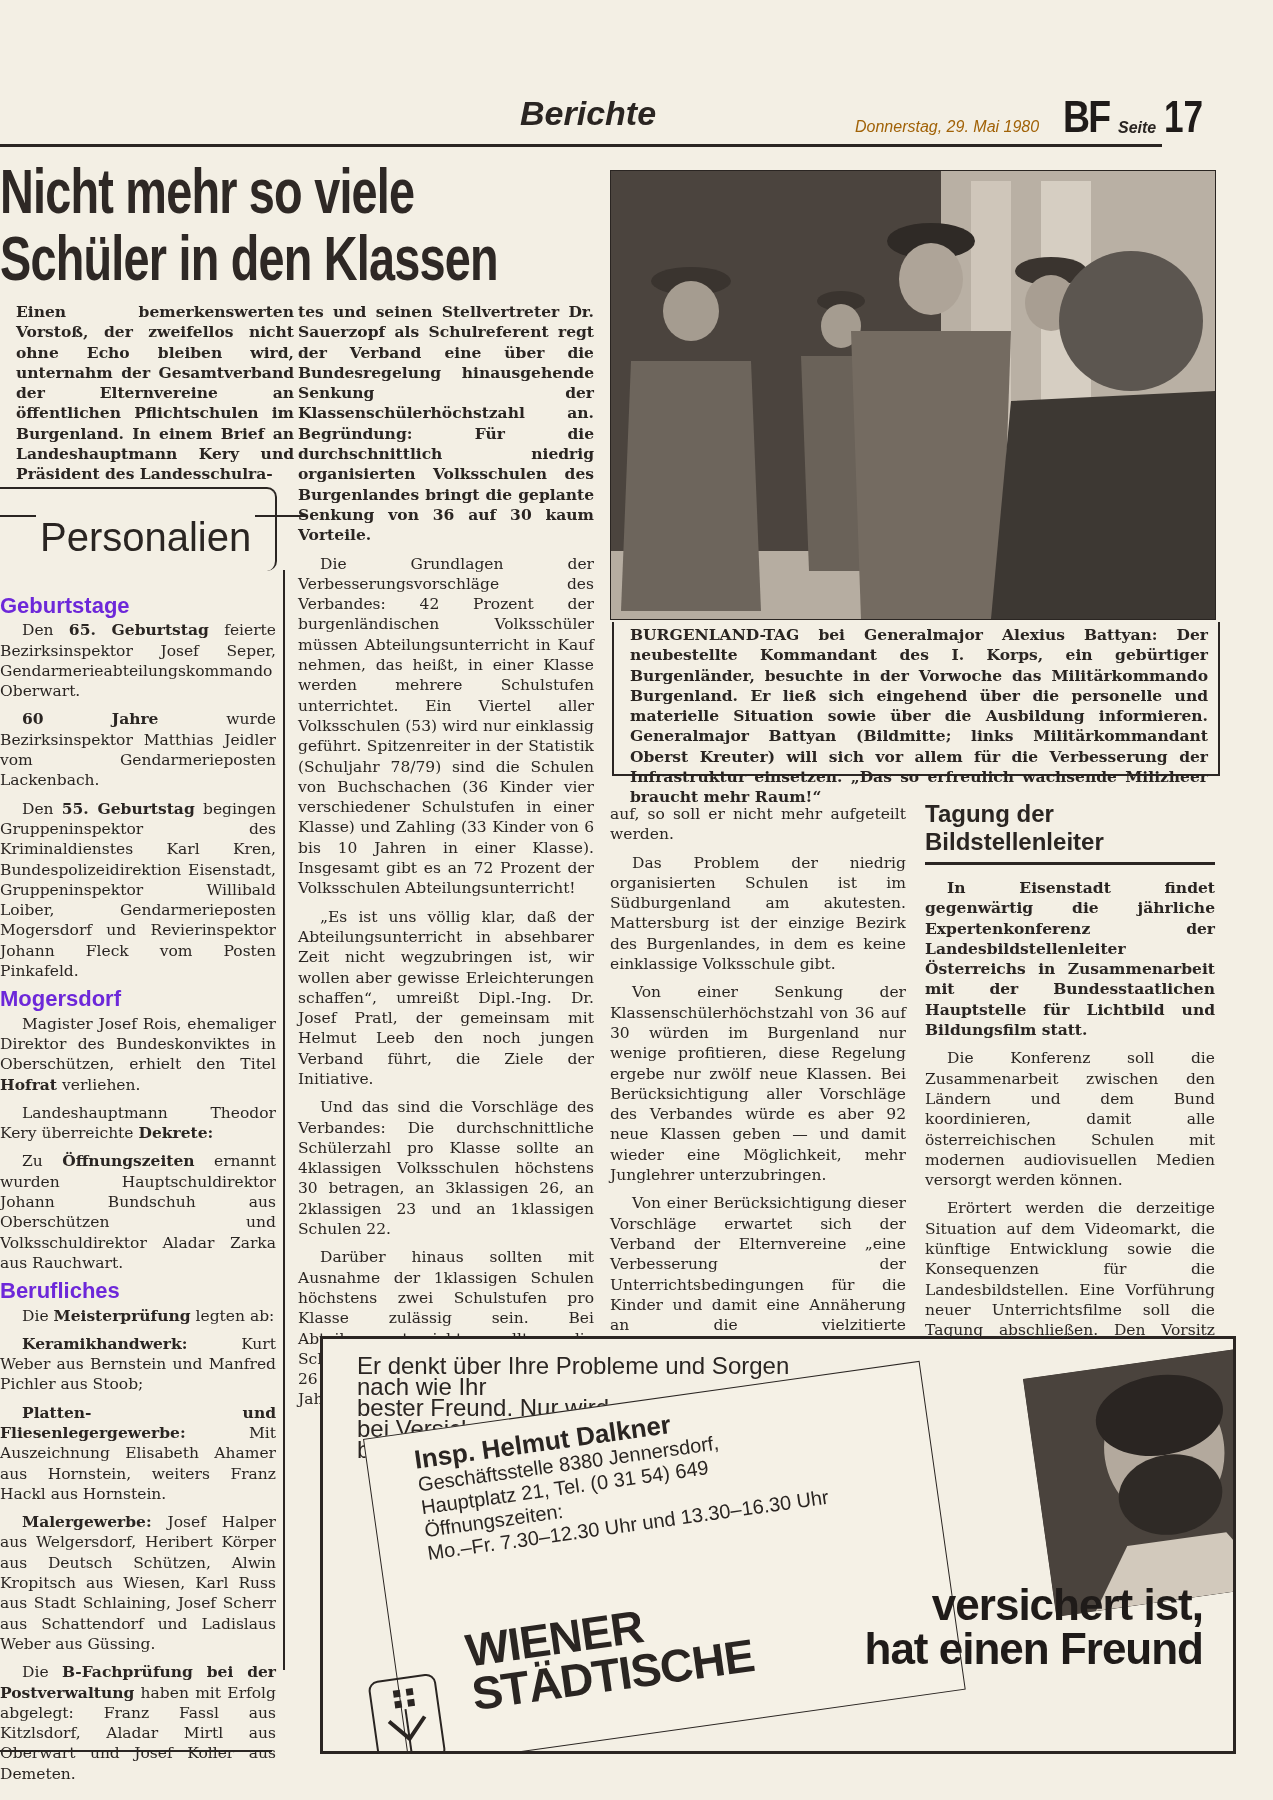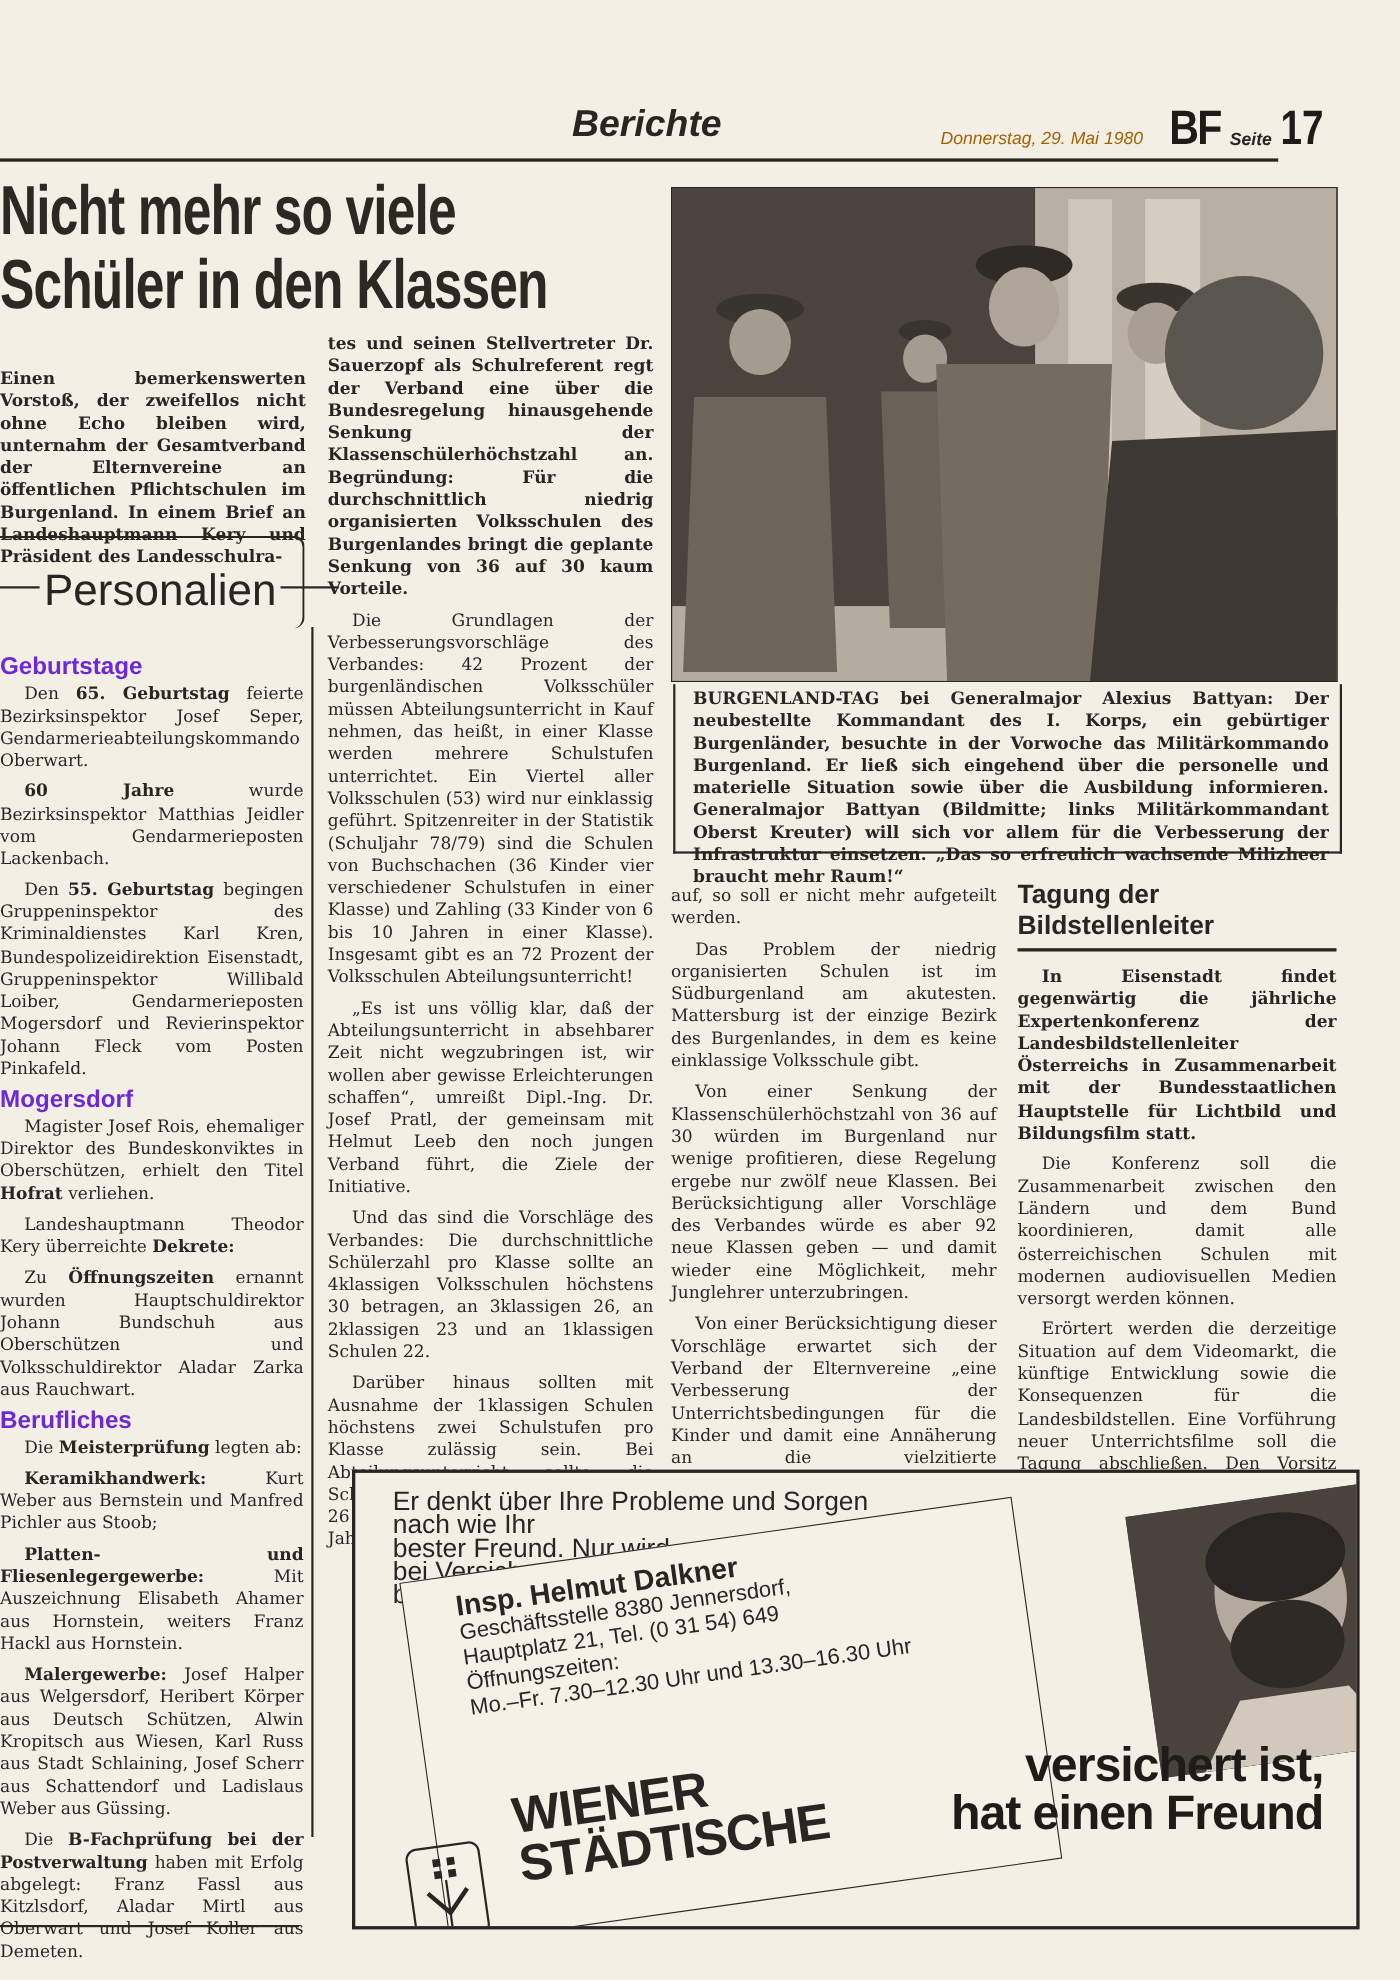--- a/index.html
+++ b/index.html
@@ -38,32 +38,32 @@
     font-family: "Liberation Sans", sans-serif; font-weight: bold;
     font-size: 60px; line-height: 64px; color: #2e2825; letter-spacing: -1px;
     transform: scaleX(0.78) scaleY(1.05); transform-origin: left top;
     white-space: nowrap;
   }
   .col { font-size: 15.5px; line-height: 20.3px; text-align: justify; }
   .col p { margin: 0 0 8px 0; }
   .col .ind { text-indent: 22px; }
   .bold { font-weight: bold; }
 
-  .lead { left: 0; top: 302px; width: 278px; font-weight: bold; margin-top: 32px; }
+  .lead { left: 16px; top: 302px; width: 278px; font-weight: bold; }
   .col2 { left: 298px; top: 302px; width: 296px; }
   .col2 .boldtext { font-weight: bold; }
 
   .personalien-box {
     left: -20px; top: 487px; width: 295px; height: 82px;
     border: 2px solid #2a2522; border-left: none; border-bottom: none;
     border-radius: 0 10px 10px 0;
   }
   .personalien-title {
     left: 0; top: 515px; width: 308px; font-family: "Liberation Sans", sans-serif;
-    font-size: 40px; color: #2a2522; display: flex; align-items: center; gap: 4px;
+    font-size: 40px; color: #2a2522; display: flex; align-items: flex-start; gap: 4px;
   }
   .personalien-title .bar { height: 2px; background: #2a2522; flex: 0 0 36px; margin-bottom: 8px; }
   .personalien-title .bar.r { flex: 1 1 auto; }
   .personalien-col {
     left: 0; top: 590px; width: 276px; font-size: 15.5px; line-height: 20.3px;
   }
   .vrule-left { left: 283px; top: 570px; width: 2px; height: 1100px; background: #2a2522; }
   .bottom-rule-left { left: 0; top: 1750px; width: 272px; height: 2px; background: #2a2522; }
   .sub-head {
     font-family: "Liberation Sans", sans-serif; font-weight: bold;

